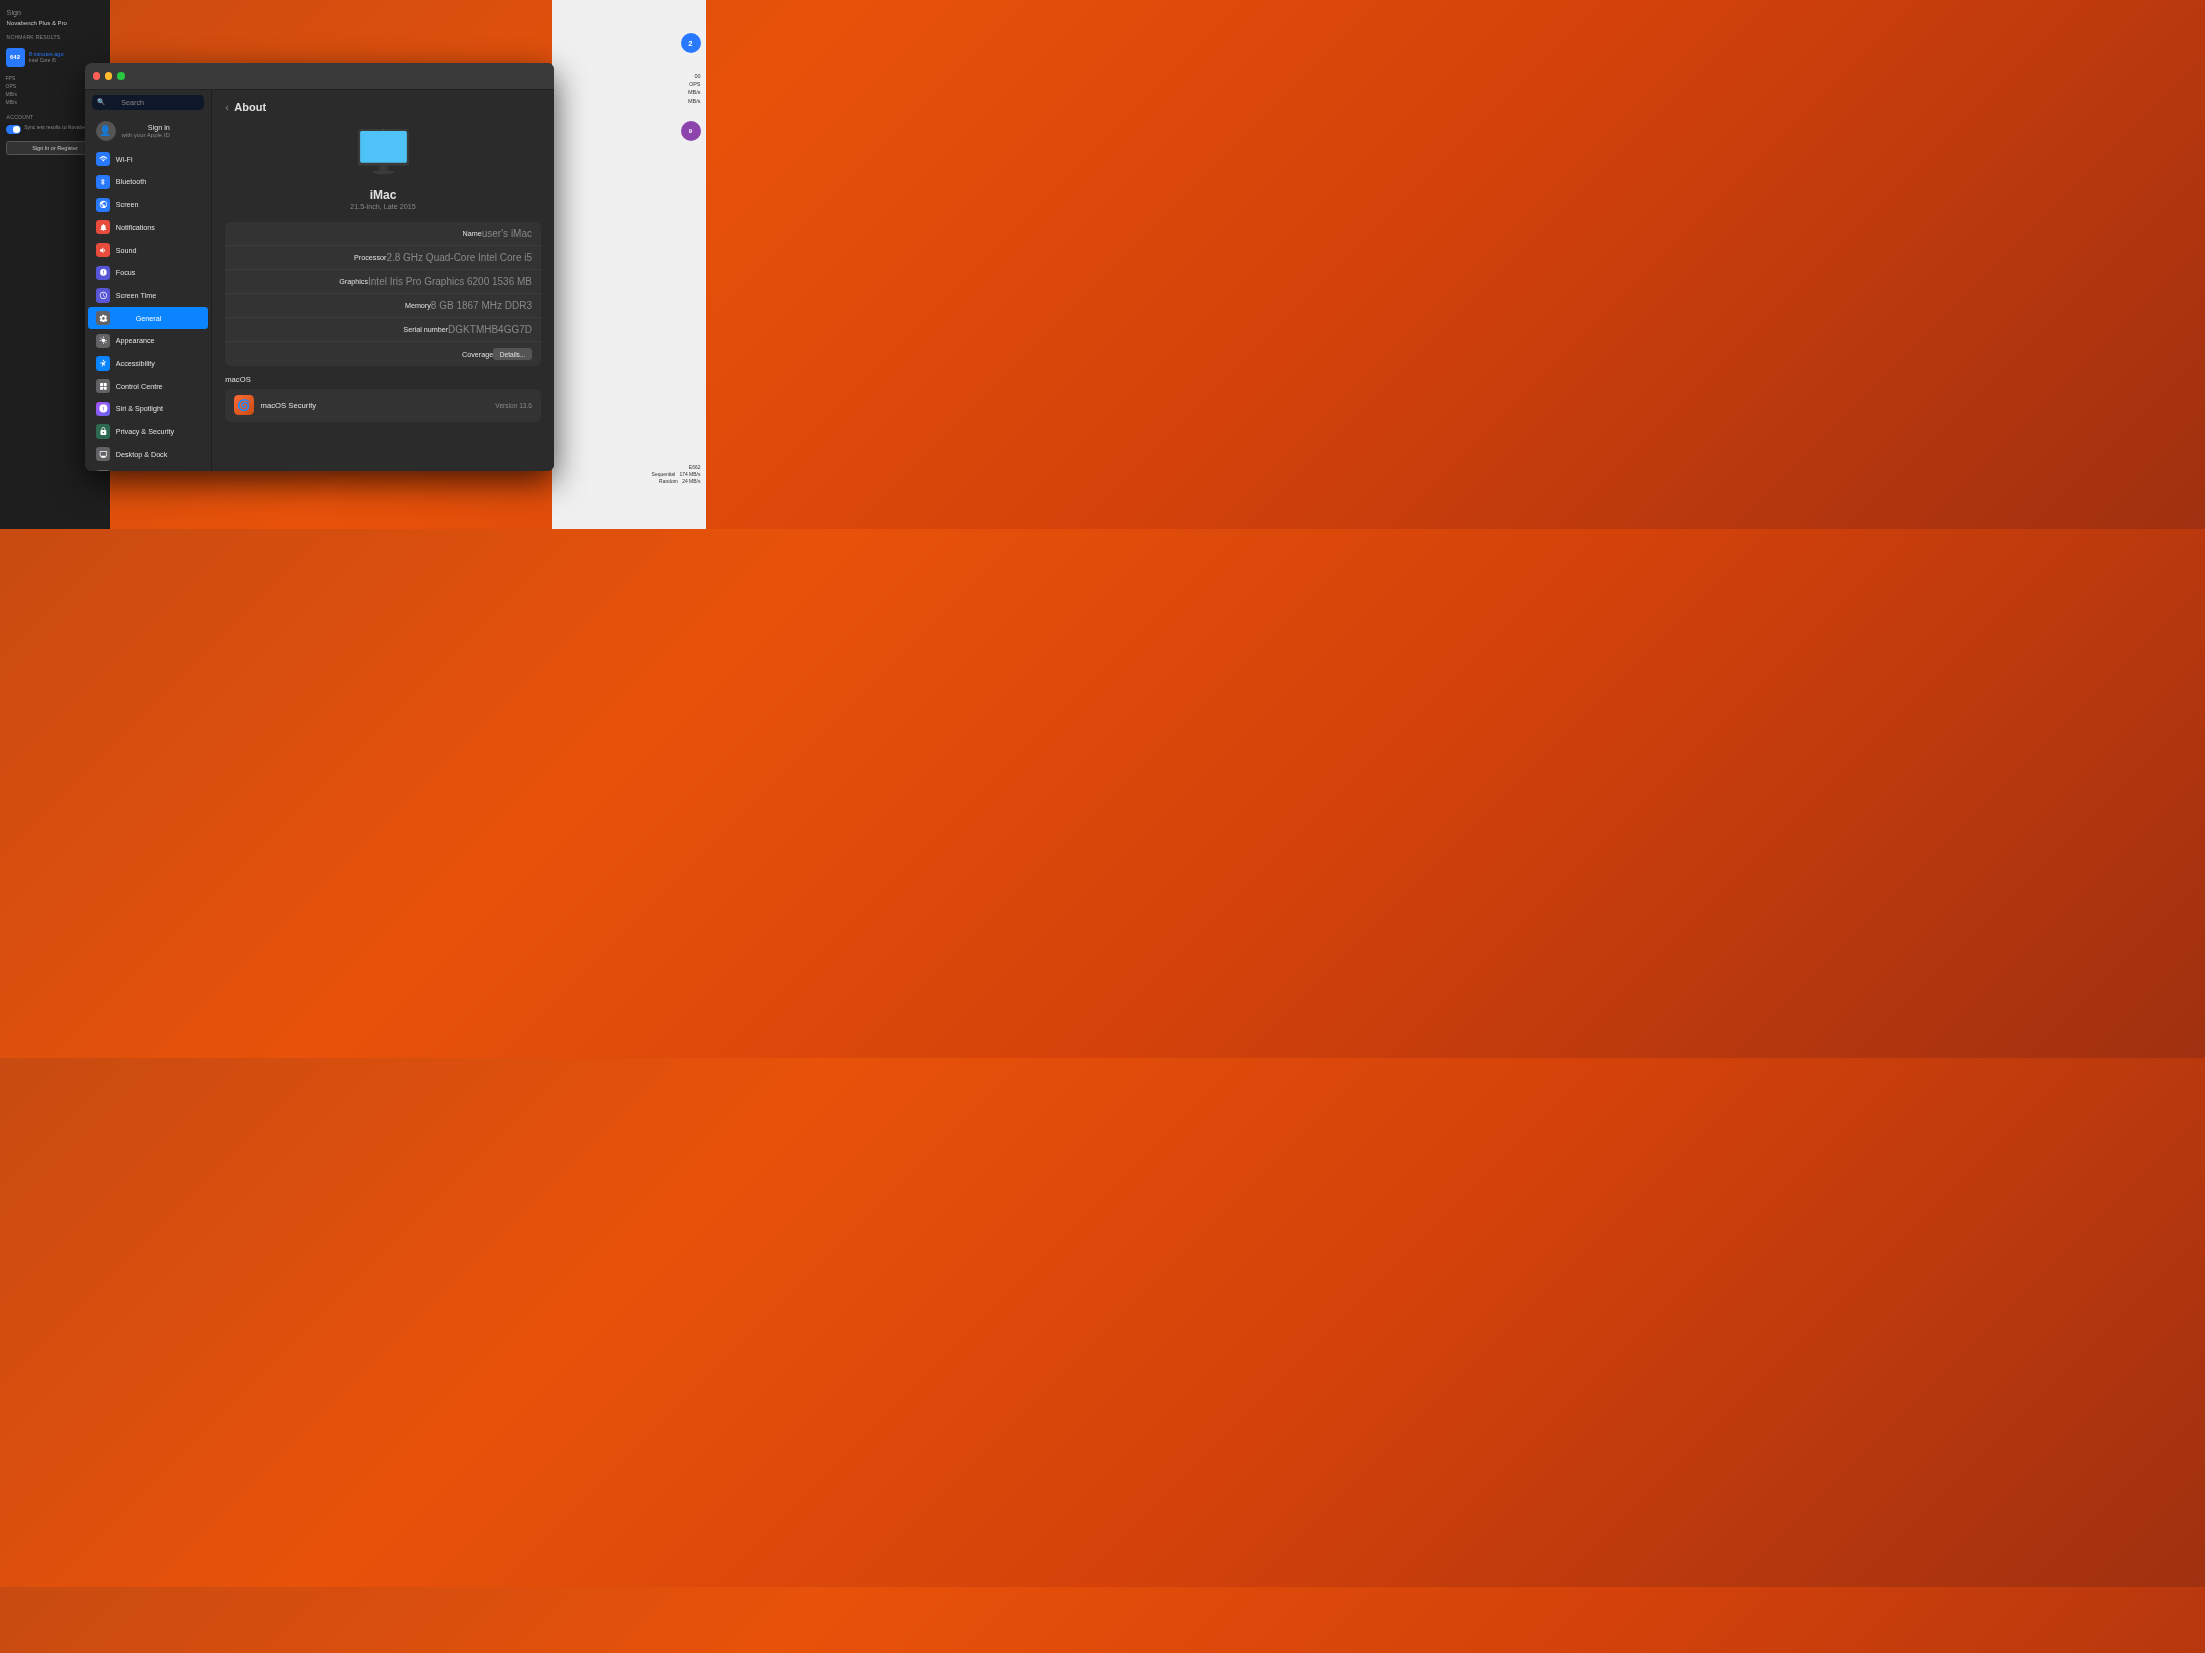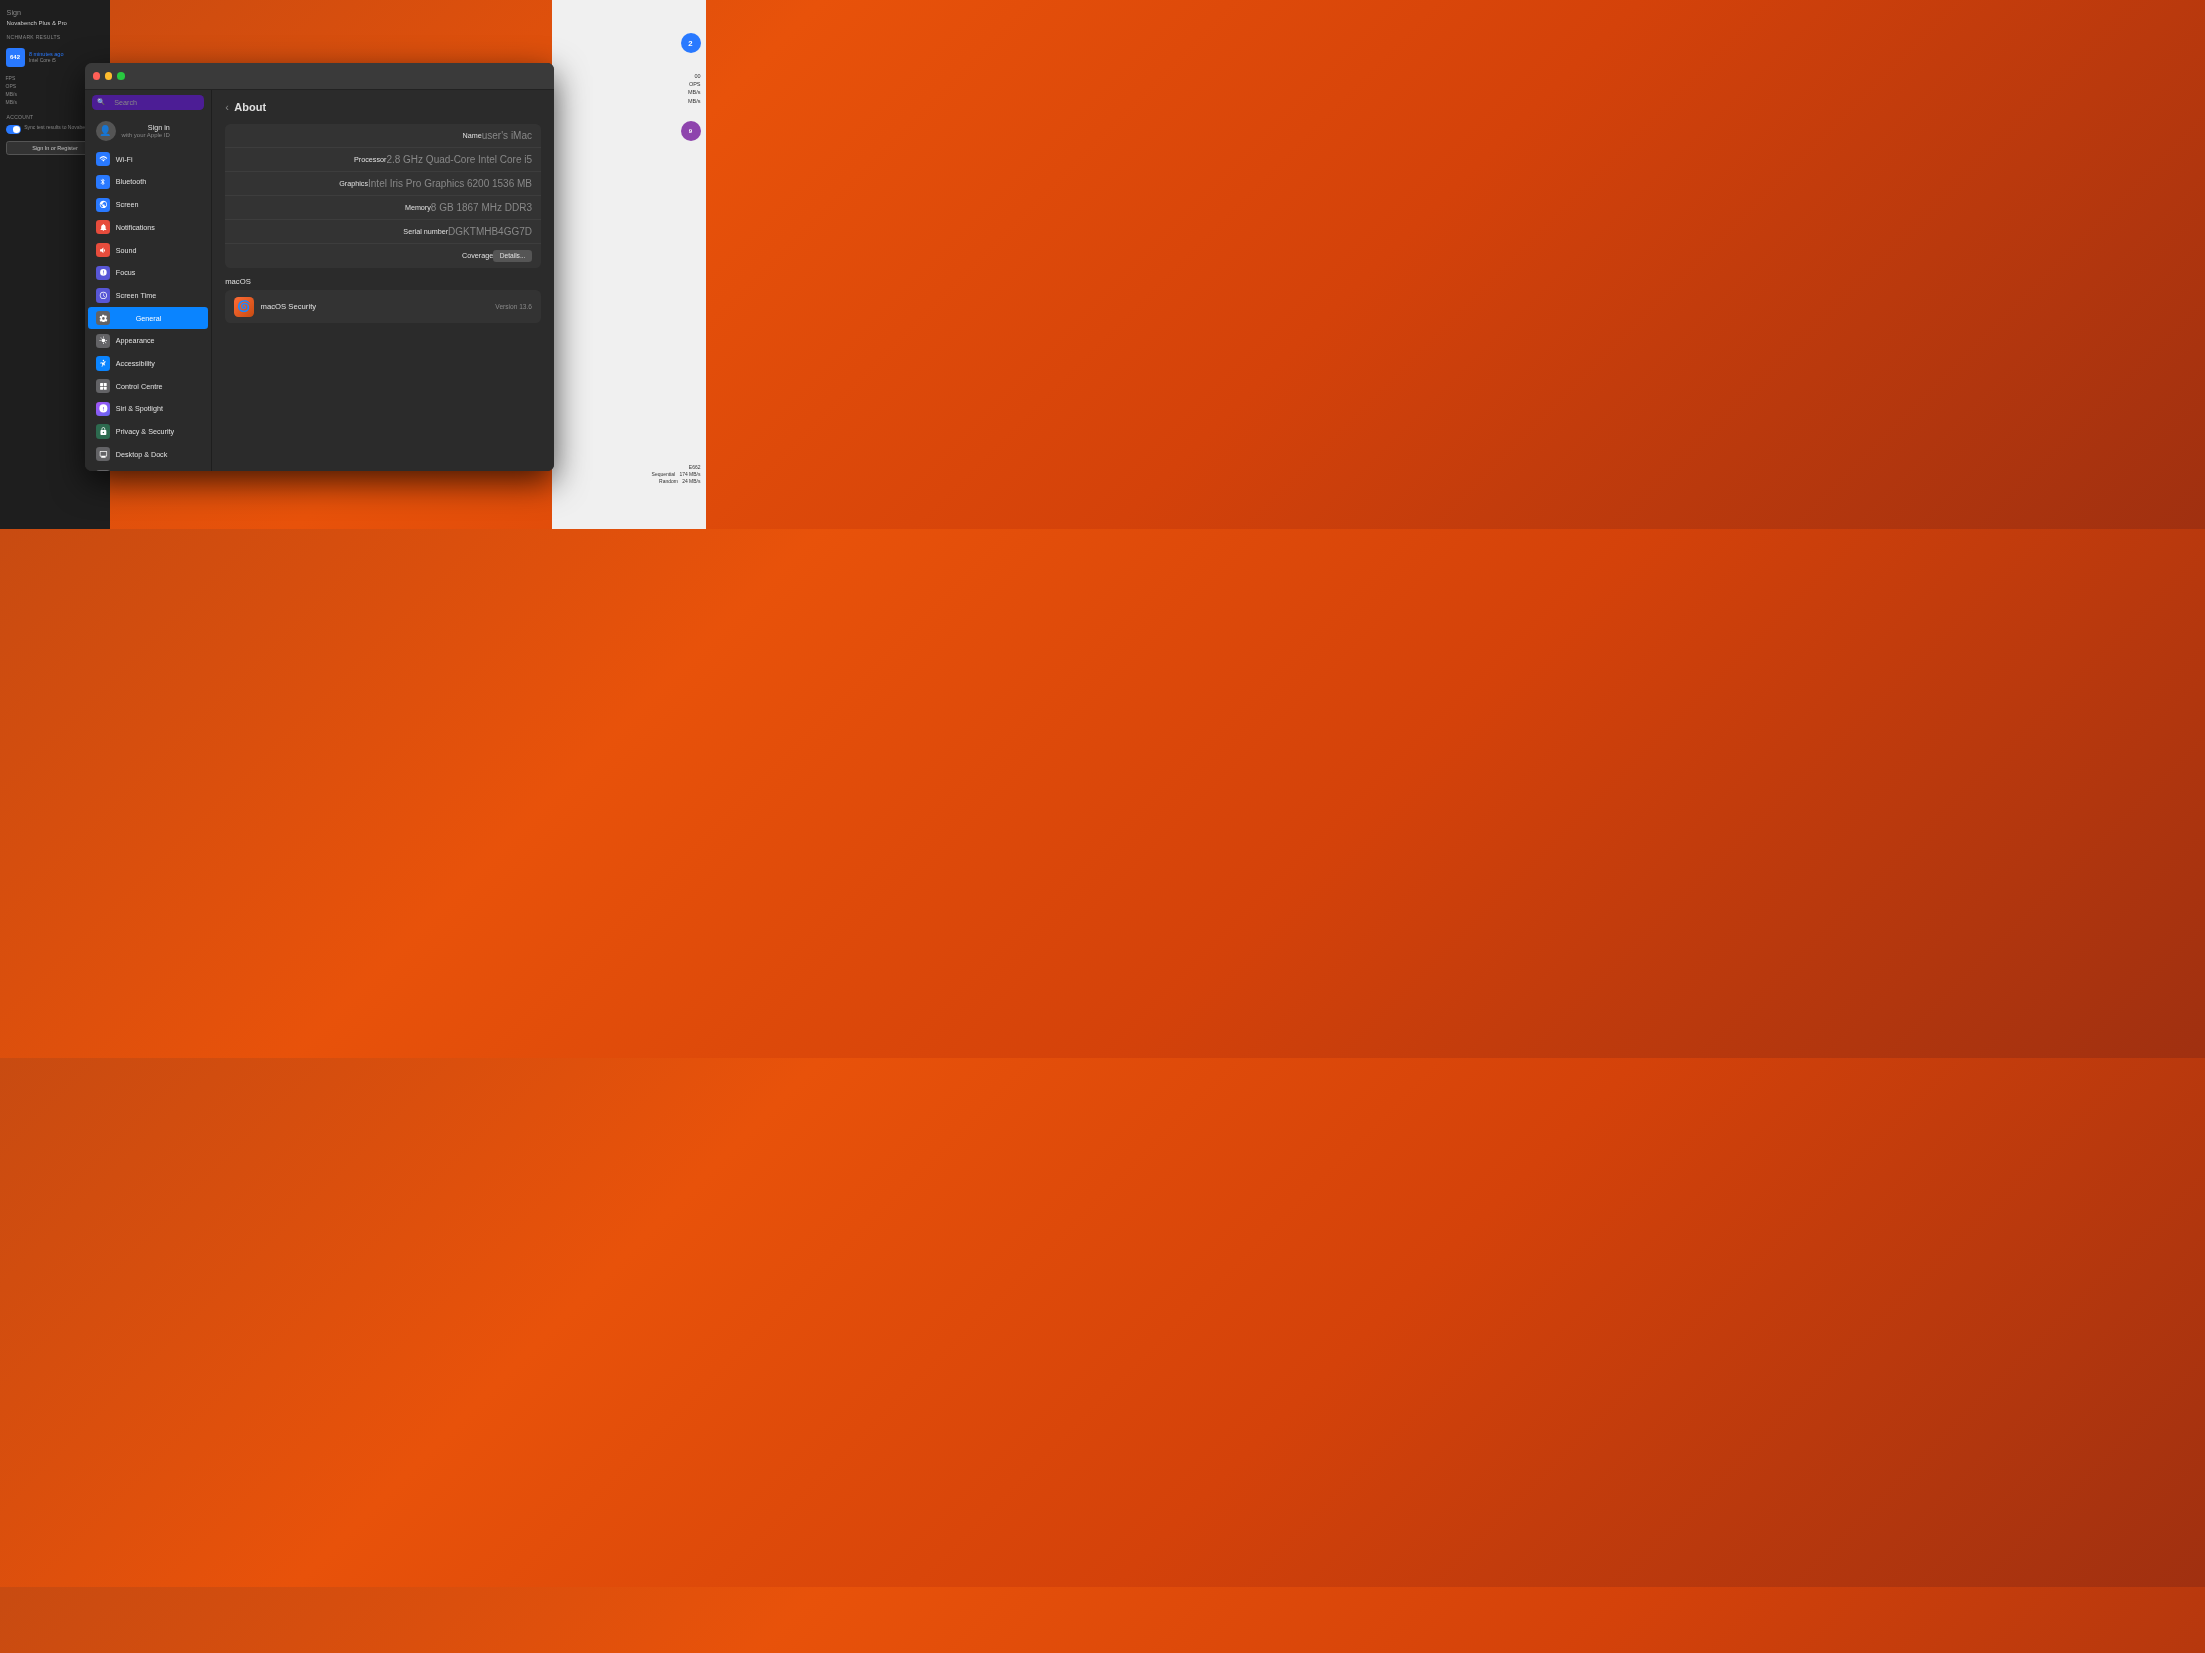--- a/index.html
+++ b/index.html
@@ -238,26 +238,26 @@
       flex-shrink: 0;
       overflow-y: auto;
     }
     .sidebar::-webkit-scrollbar { width: 0; }
 
     .search-container {
       padding: 5.5px 6.6px;
       flex-shrink: 0;
     }
     .search-box {
-      background: #4c1d95;
+      background: #0f172a;
       border-radius: 4.4px;
       display: flex;
       align-items: center;
       padding: 2.8px 5.5px;
-      gap: 9px;
+      gap: 16px;
     }
     .search-icon-svg {
       color: #888;
       font-size: 6.6px;
       flex-shrink: 0;
     }
     .search-input-display {
       color: #888;
       font-size: 7.2px;
     }
@@ -697,20 +697,37 @@
       </div>
     </div>
 
     <div class="main-content">
 
       <div class="about-header">
         <div class="back-btn">‹</div>
         <div class="about-title">About</div>
       </div>
 
+      <div class="imac-display-container">
+        <svg class="imac-svg" viewBox="0 0 120 110">
+
+          <rect x="10" y="5" width="100" height="70" rx="5" fill="#3a3a3a"></rect>
+          <rect x="14" y="9" width="92" height="62" rx="3" fill="#4fc3f7"></rect>
+
+          <rect x="52" y="75" width="16" height="12" fill="#3a3a3a"></rect>
+
+          <ellipse cx="60" cy="90" rx="22" ry="4" fill="#3a3a3a"></ellipse>
+
+          <rect x="10" y="72" width="100" height="5" rx="0" fill="#3a3a3a"></rect>
+
+          <circle cx="60" cy="7" r="1.5" fill="#555"></circle>
+        </svg>
+        <div class="imac-name">iMac</div>
+        <div class="imac-model">21.5-inch, Late 2015</div>
+      </div>
 
       <div class="info-table">
         <div class="info-row">
           <span class="info-label">Name</span>
           <span class="info-value">user's iMac</span>
         </div>
         <div class="info-row">
           <span class="info-label">Processor</span>
           <span class="info-value">2.8 GHz Quad-Core Intel Core i5</span>
         </div>

